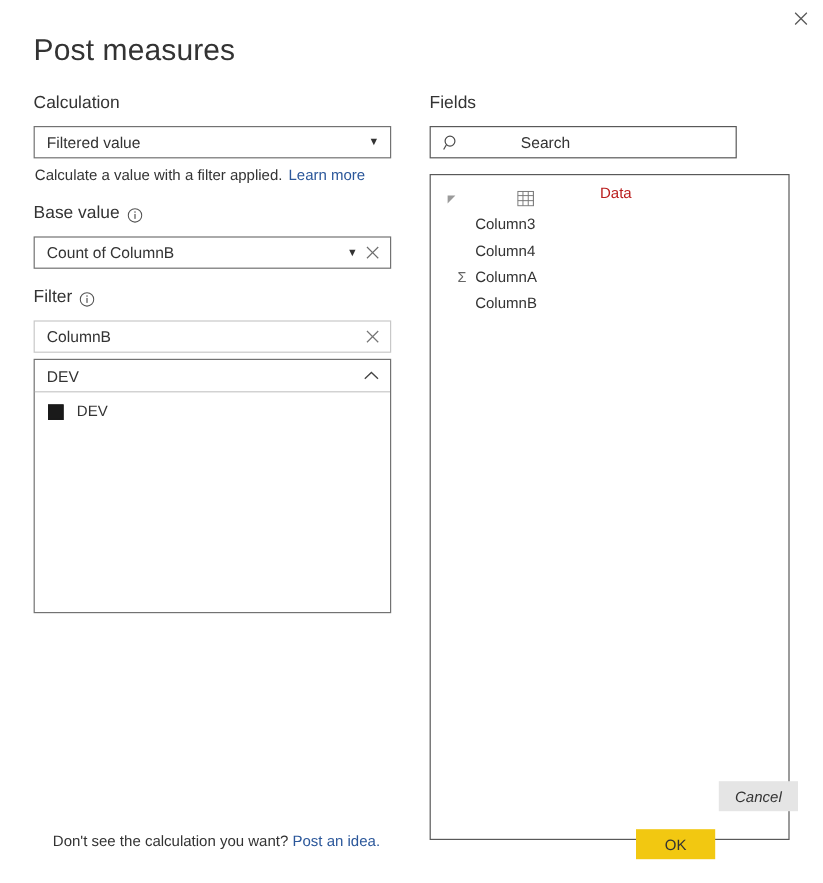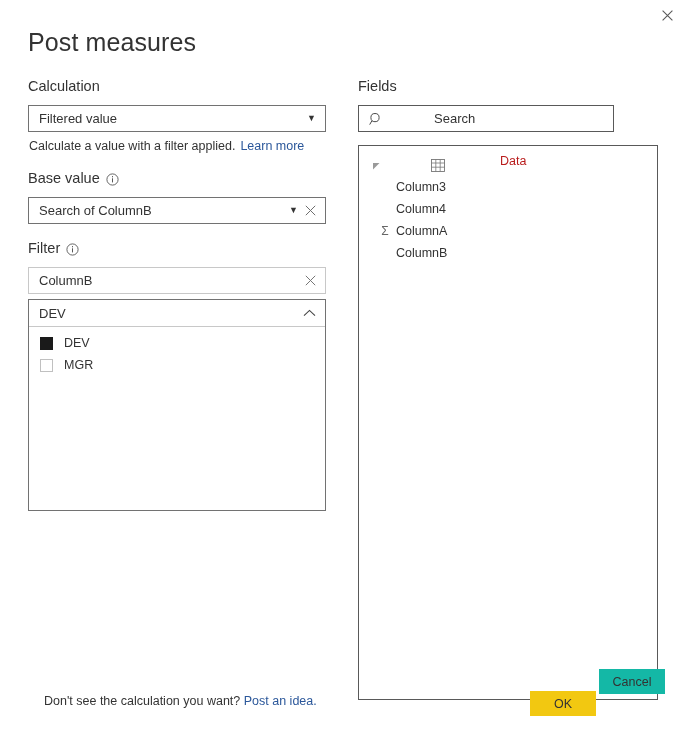--- a/index.html
+++ b/index.html
@@ -342,22 +342,23 @@
     justify-content: center;
     padding: 0;
   }
   .btn-ok {
     left: 530px;
     top: 691px;
     background: #f2c811;
   }
   .btn-cancel {
     left: 599px;
-    top: 669px;
-    background: #14b8a6;
+    top: 651px;
+    background: #e5e5e5;
+    font-style: italic;
   }
 </style>
 </head>
 <body>
 
 <button class="close-btn">
   <span>
     <svg width="11" height="11" viewBox="0 0 11 11">
       <path d="M0.6 0.6 L10.4 10.4 M10.4 0.6 L0.6 10.4" stroke="#5a5a5a" stroke-width="1.1" fill="none"></path>
     </svg>
@@ -386,21 +387,21 @@
     <span class="info-icon">
       <svg width="13" height="13" viewBox="0 0 13 13">
         <circle cx="6.5" cy="6.5" r="5.6" fill="none" stroke="#555" stroke-width="0.9"></circle>
         <rect x="6" y="5.3" width="1" height="4.1" fill="#555"></rect>
         <rect x="6" y="3.1" width="1" height="1.2" fill="#555"></rect>
       </svg>
     </span>
   </div>
 
   <div class="basevalue-field">
-    <span class="fld-text">Search of ColumnB</span>
+    <span class="fld-text">Count of ColumnB</span>
     <span class="dd-caret">▼</span>
     <span class="clear-x">
       <svg width="11" height="11" viewBox="0 0 11 11">
         <path d="M0.8 0.8 L10.2 10.2 M10.2 0.8 L0.8 10.2" stroke="#6e6e6e" stroke-width="1" fill="none"></path>
       </svg>
     </span>
   </div>
 
   <div class="section-label lbl-filter">
     <span>Filter</span>
@@ -428,24 +429,20 @@
       <span class="chev">
         <svg width="13" height="8" viewBox="0 0 13 8">
           <path d="M1 6.6 L6.5 1.4 L12 6.6" stroke="#444" stroke-width="1.1" fill="none"></path>
         </svg>
       </span>
     </div>
     <div class="combo-list">
       <div class="combo-item">
         <span class="cbox checked"></span>
         <span>DEV</span>
-      </div>
-      <div class="combo-item">
-        <span class="cbox unchecked"></span>
-        <span>MGR</span>
       </div>
     </div>
   </div>
 
 </div>
 
 <div class="right-col">
 
   <div class="section-label lbl-fields">
     <span>Fields</span>

